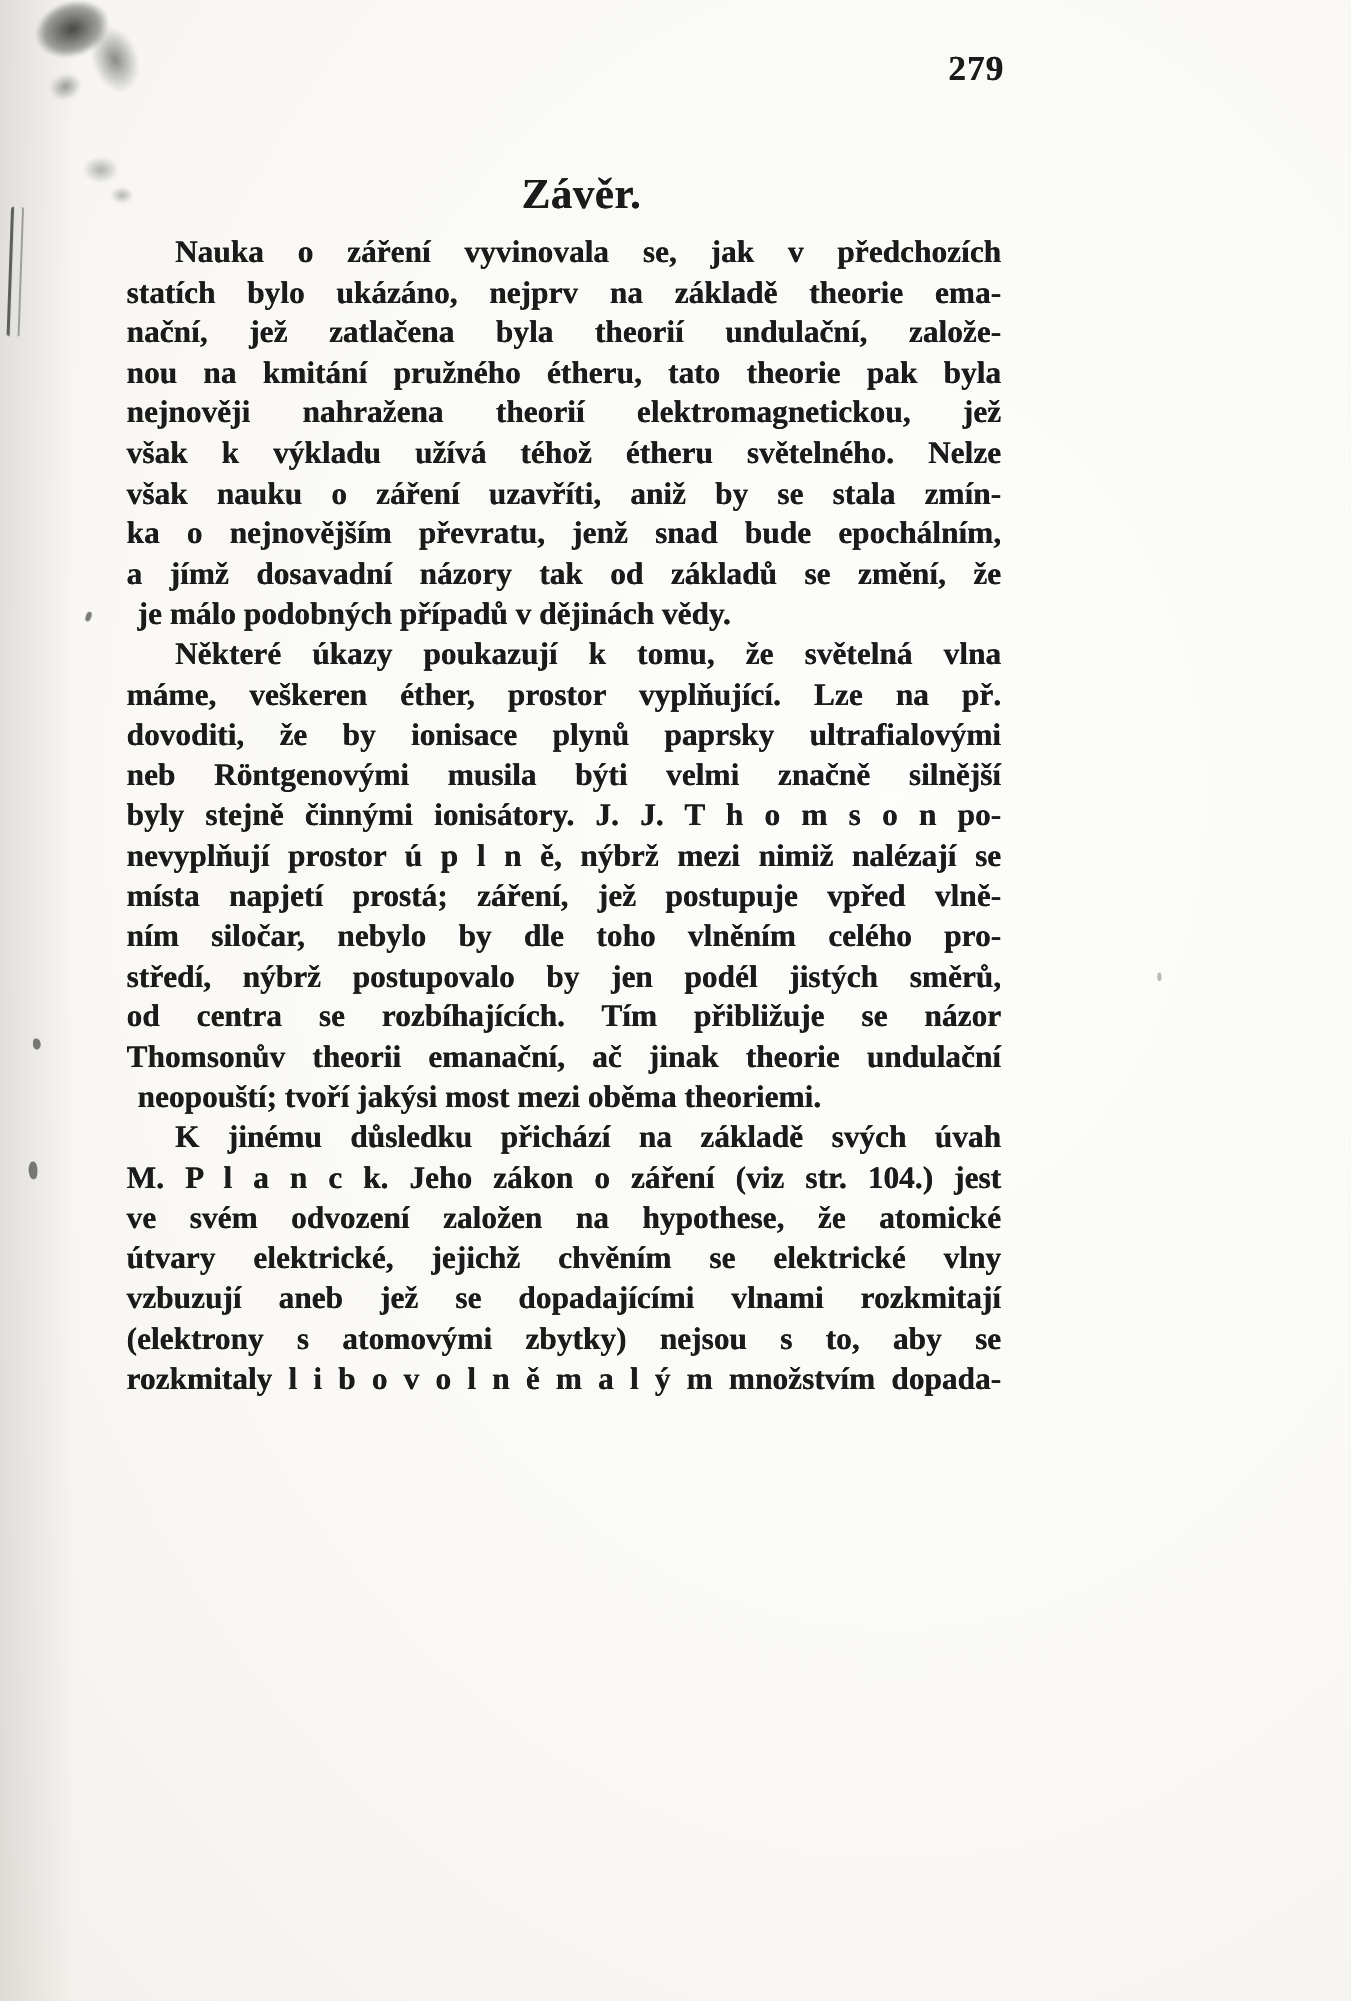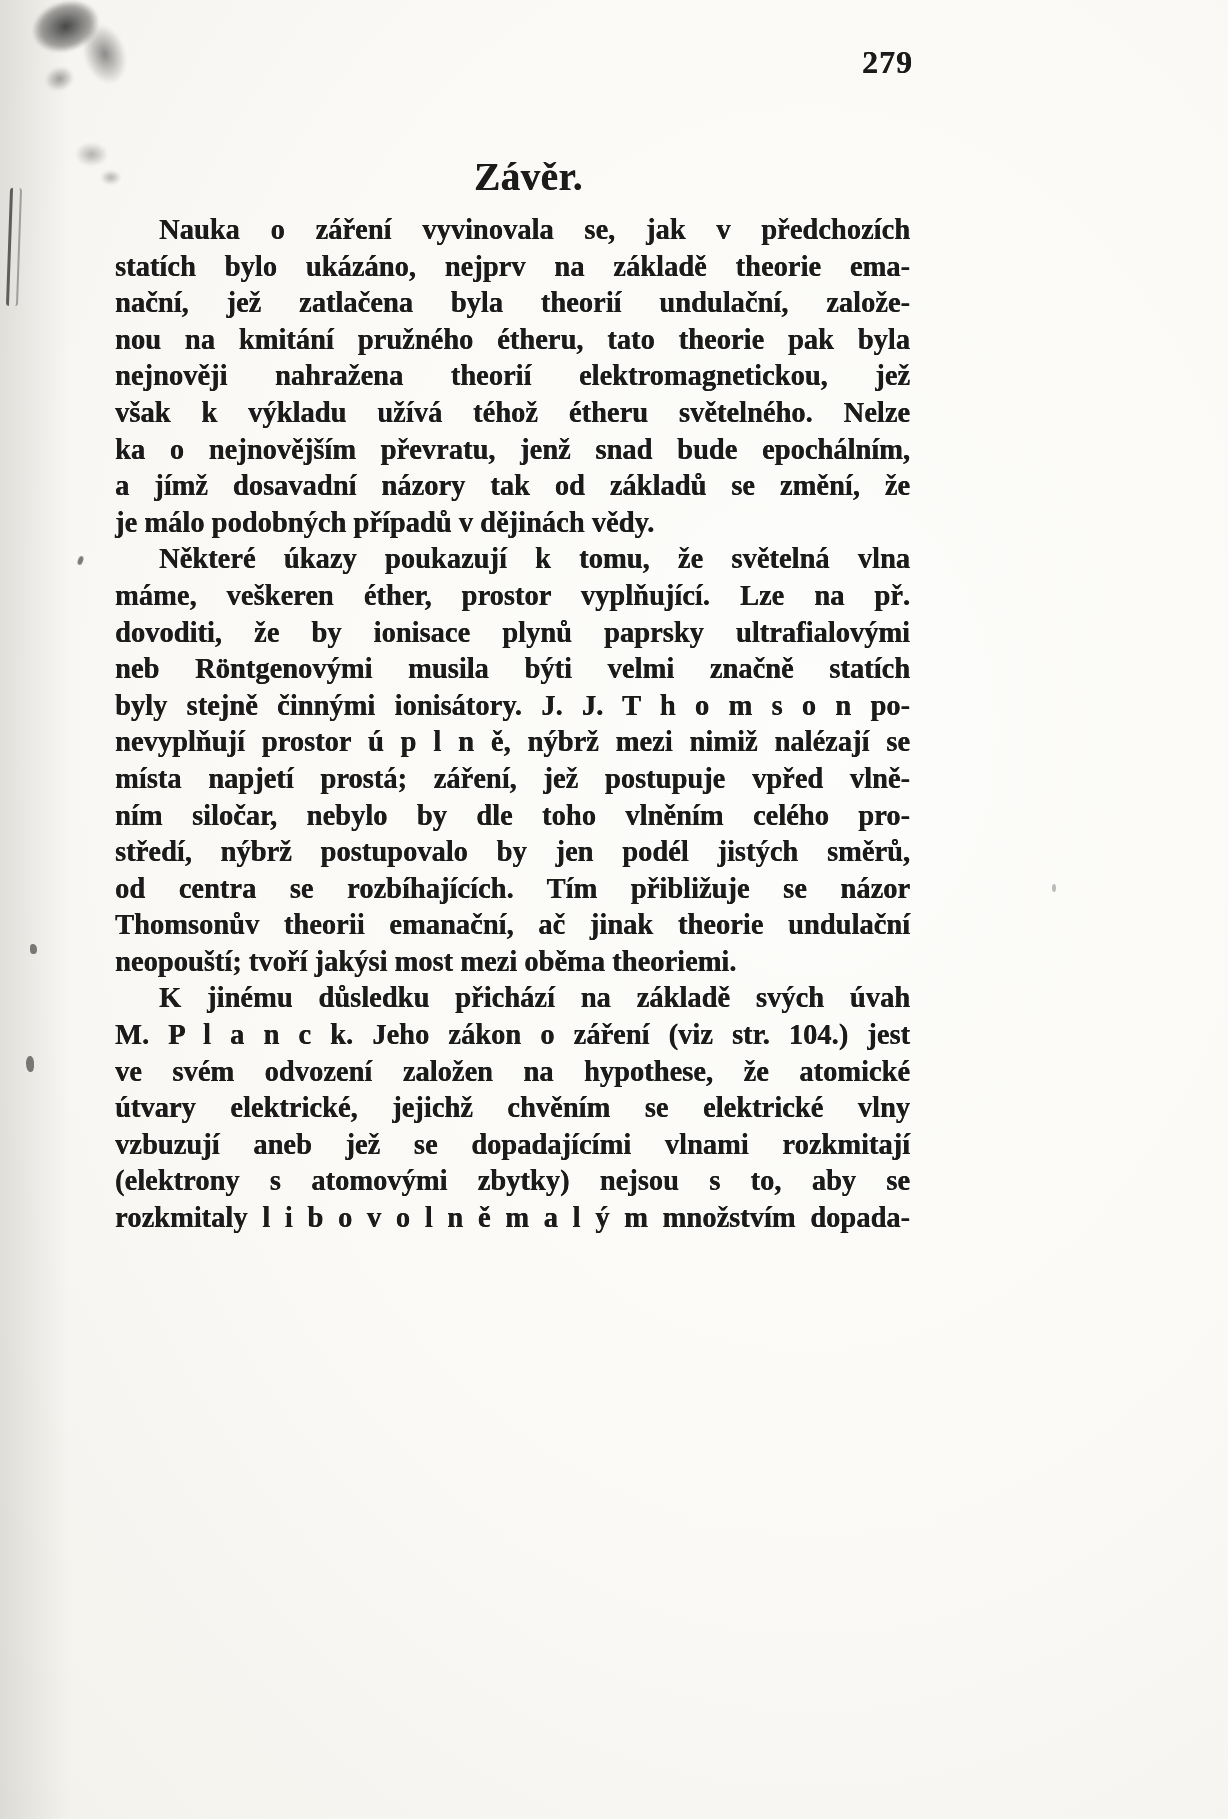--- a/index.html
+++ b/index.html
@@ -91,21 +91,21 @@
     font-size: 28.5px;
     line-height: 36.6px;
     text-shadow: .3px 0 0 currentColor;
     font-weight: bold;
   }
   .paragraph { margin: 0; }
   .line {
     text-align: justify;
     text-align-last: justify;
   }
-  .line.last { text-align-last: left; }
+  .line.last { text-align-last: left; margin-left: 10px; }
   .line.first { text-indent: 44px; }
 </style>
 </head>
 <body>
 
 <div class="scan-page">
 
   <div class="edge-shade"></div>
   <div class="smudge-top-left"></div>
   <div class="smudge-left-mid"></div>
@@ -120,29 +120,30 @@
   <h1 class="section-heading">Závěr.</h1>
 
   <div class="body-text">
       <div class="paragraph">
         <div class="line first">Nauka o záření vyvinovala se, jak v předchozích</div>
         <div class="line">statích bylo ukázáno, nejprv na základě theorie ema-</div>
         <div class="line">nační, jež zatlačena byla theorií undulační, založe-</div>
         <div class="line">nou na kmitání pružného étheru, tato theorie pak byla</div>
         <div class="line">nejnověji nahražena theorií elektromagnetickou, jež</div>
         <div class="line">však k výkladu užívá téhož étheru světelného. Nelze</div>
+        <div class="line">však nauku o záření uzavříti, aniž by se stala zmín-</div>
         <div class="line">ka o nejnovějším převratu, jenž snad bude epochálním,</div>
         <div class="line">a jímž dosavadní názory tak od základů se změní, že</div>
         <div class="line last">je málo podobných případů v dějinách vědy.</div>
       </div>
       <div class="paragraph">
         <div class="line first">Některé úkazy poukazují k tomu, že světelná vlna</div>
         <div class="line">máme, veškeren éther, prostor vyplňující. Lze na př.</div>
         <div class="line">dovoditi, že by ionisace plynů paprsky ultrafialovými</div>
-        <div class="line">neb Röntgenovými musila býti velmi značně statích</div>
+        <div class="line">neb Röntgenovými musila býti velmi značně silnější</div>
         <div class="line">byly stejně činnými ionisátory. J. J. T h o m s o n po-</div>
         <div class="line">nevyplňují prostor ú p l n ě, nýbrž mezi nimiž nalézají se</div>
         <div class="line">místa napjetí prostá; záření, jež postupuje vpřed vlně-</div>
         <div class="line">ním siločar, nebylo by dle toho vlněním celého pro-</div>
         <div class="line">středí, nýbrž postupovalo by jen podél jistých směrů,</div>
         <div class="line">od centra se rozbíhajících.  Tím přibližuje se názor</div>
         <div class="line">Thomsonův theorii emanační, ač jinak theorie undulační</div>
         <div class="line last">neopouští; tvoří jakýsi most mezi oběma theoriemi.</div>
       </div>
       <div class="paragraph">

